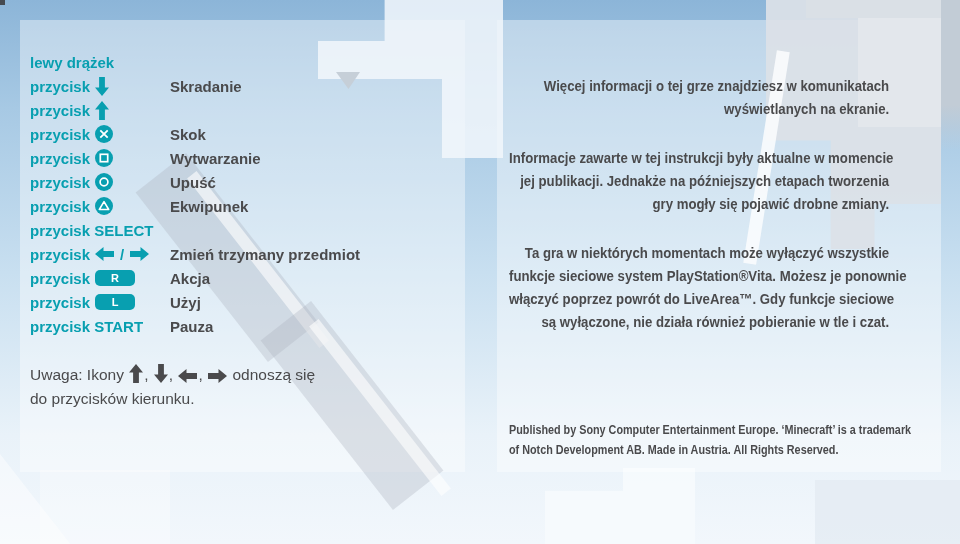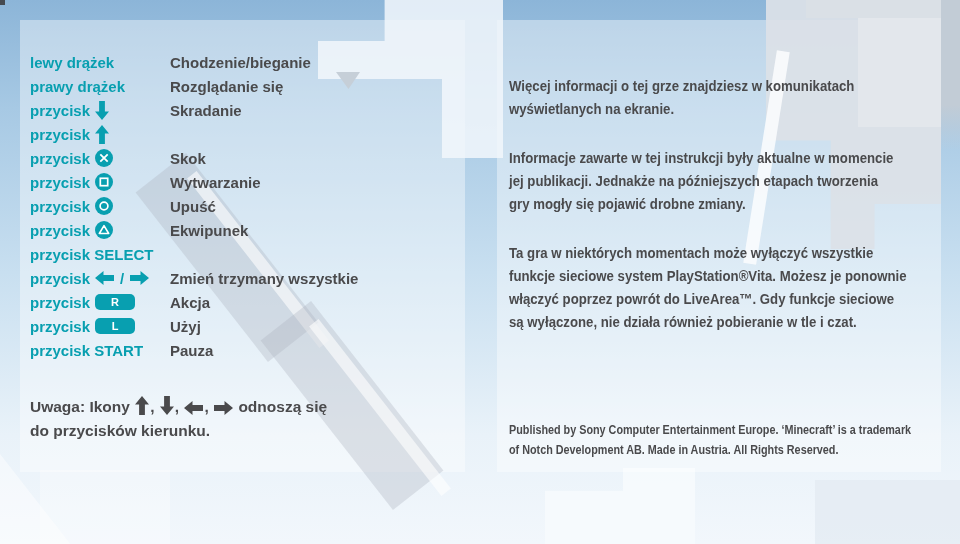--- a/index.html
+++ b/index.html
@@ -36,24 +36,24 @@
   .content-left{position:absolute;left:30px;top:28px;width:432px;z-index:3;}
   .page-title{color:var(--teal);font-size:25px;line-height:26px;font-weight:bold;letter-spacing:-.2px;white-space:nowrap;}
   .controls{margin-top:22px;}
   .control-row{display:flex;align-items:center;height:24px;}
   .control-label{width:140px;flex:none;color:var(--teal);font-weight:bold;font-size:15px;
     display:flex;align-items:center;gap:5px;white-space:nowrap;}
   .control-action{color:var(--txt);font-weight:bold;font-size:15px;white-space:nowrap;}
   .arr{display:inline-block;}
   .psb,.shb{display:inline-block;}
   .lr-slash{color:var(--teal);font-weight:bold;font-size:15px;margin:0 1px;}
-  .note{margin-top:33px;color:var(--txt);font-weight:bold;font-size:15.5px;line-height:24px;white-space:pre-line;width:430px;}
+  .note{margin-top:25px;color:var(--txt);font-weight:normal;font-size:15.5px;line-height:24px;white-space:pre-line;width:430px;}
   .note .arr{vertical-align:-3px;margin:0 1px;}
 
-  .content-right{position:absolute;left:509px;top:74px;width:432px;z-index:3;}
+  .content-right{position:absolute;left:509px;top:74px;width:432px;z-index:3;text-align:right;}
   .para{margin:0 0 26px 0;color:var(--txt);font-weight:bold;font-size:15px;line-height:23px;
     white-space:pre;transform:scaleX(.88);transform-origin:0 50%;}
   .legal{position:absolute;left:509px;top:420px;z-index:3;color:var(--txt);font-weight:bold;
     font-size:12px;line-height:20px;white-space:pre;transform:scaleX(.9);transform-origin:0 50%;}
 </style>
 </head>
 <body>
 
 <div class="dec band-topright"></div>
 <div class="dec strip-right"></div>
@@ -72,25 +72,20 @@
 <div class="dec bc2"></div>
 <div class="dec dpx"></div>
 
 <div class="panel panel-left"></div>
 <div class="panel panel-right"></div>
 
 <div class="content-left">
   <div class="controls">
       <div class="control-row">
         <span class="control-label">lewy drążek</span>
-        <span class="control-action">Chodzenie/bieganie</span>
-      </div>
-      <div class="control-row">
-        <span class="control-label">prawy drążek</span>
-        <span class="control-action">Rozglądanie się</span>
       </div>
       <div class="control-row">
         <span class="control-label">przycisk<svg class="arr" width="14" height="19" viewBox="0 0 14 19">
             <polygon points="7,19 14,10.5 9.9,10.5 9.9,0 4.1,0 4.1,10.5 0,10.5" fill="currentColor"></polygon>
           </svg></span>
         <span class="control-action">Skradanie</span>
       </div>
       <div class="control-row">
         <span class="control-label">przycisk<svg class="arr" width="14" height="19" viewBox="0 0 14 19">
             <polygon points="7,0 14,8.5 9.9,8.5 9.9,19 4.1,19 4.1,8.5 0,8.5" fill="currentColor"></polygon>
@@ -126,21 +121,21 @@
       </div>
       <div class="control-row">
         <span class="control-label">przycisk SELECT</span>
       </div>
       <div class="control-row">
         <span class="control-label">przycisk<svg class="arr" width="19" height="14" viewBox="0 0 19 14">
             <polygon points="0,7 8.5,0 8.5,4.1 19,4.1 19,9.9 8.5,9.9 8.5,14" fill="currentColor"></polygon>
           </svg><span class="lr-slash">/</span><svg class="arr" width="19" height="14" viewBox="0 0 19 14">
             <polygon points="19,7 10.5,0 10.5,4.1 0,4.1 0,9.9 10.5,9.9 10.5,14" fill="currentColor"></polygon>
           </svg></span>
-        <span class="control-action">Zmień trzymany wszystkie</span>
+        <span class="control-action">Zmień trzymany przedmiot</span>
       </div>
       <div class="control-row">
         <span class="control-label">przycisk<svg class="shb" width="40" height="16" viewBox="0 0 40 16">
             <rect width="40" height="16" rx="5" fill="#089fb0"></rect>
             <text x="20" y="12" text-anchor="middle" font-size="11" font-weight="bold" fill="#fff" font-family="Liberation Sans, sans-serif">R</text>
           </svg></span>
         <span class="control-action">Akcja</span>
       </div>
       <div class="control-row">
         <span class="control-label">przycisk<svg class="shb" width="40" height="16" viewBox="0 0 40 16">

